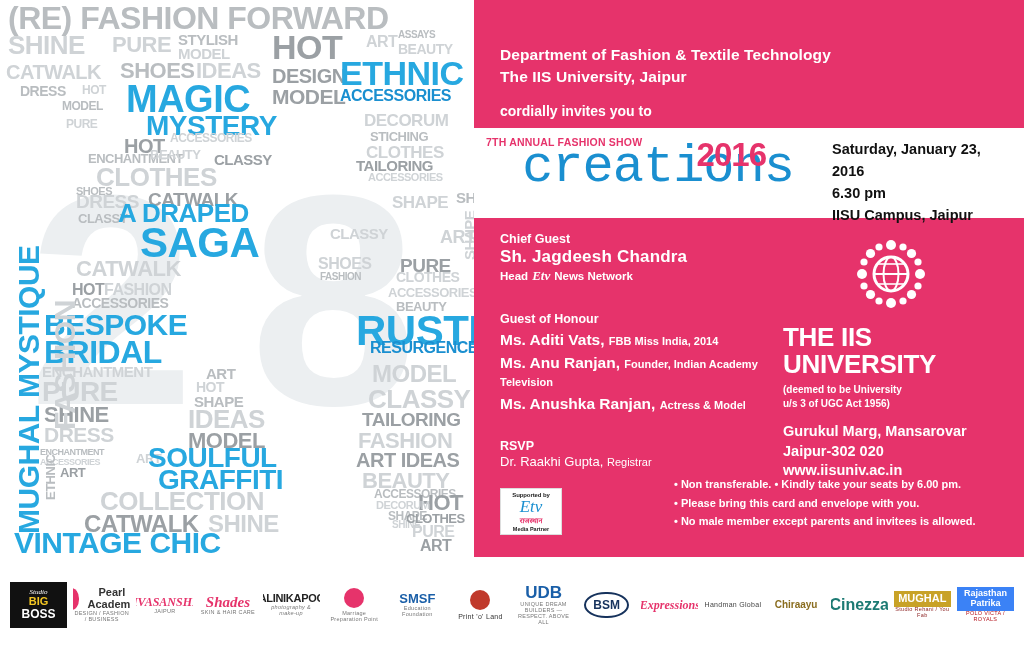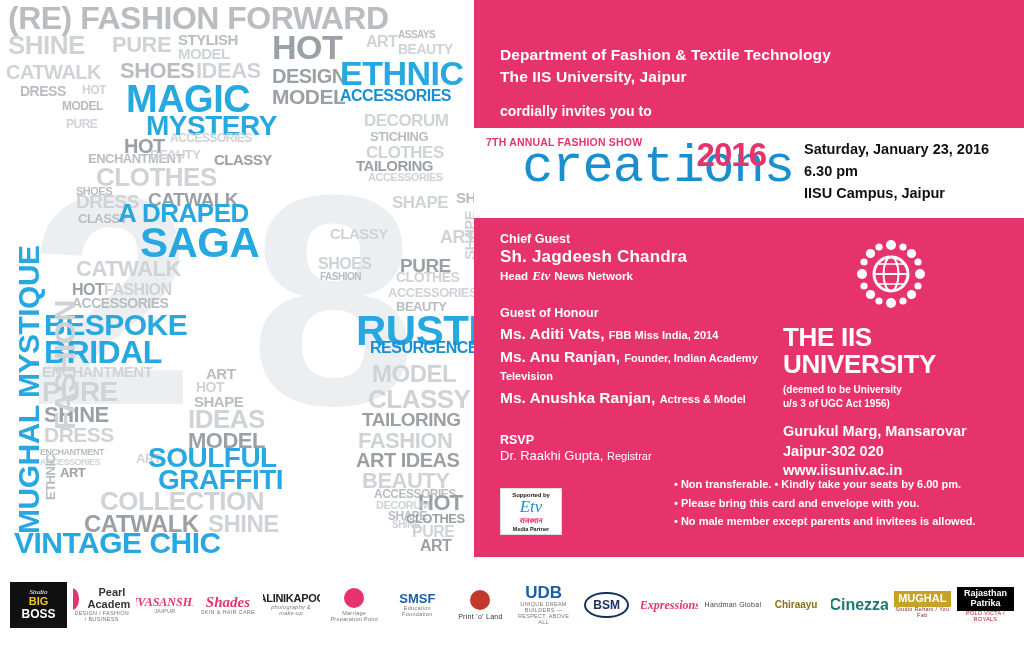--- a/index.html
+++ b/index.html
@@ -117,20 +117,21 @@
   }
   .band-right {
     flex: 1;
     padding: 10px 8px 0 10px;
     color: #111;
   }
   .band-right div {
     font-size: 14.5px;
     font-weight: bold;
     line-height: 1.52;
+    margin-left: 28px;
   }
 
   
   .guest-block {
     position: absolute;
     left: 26px; top: 232px;
     width: 310px;
   }
   .sm-label {
     font-size: 12.5px;
@@ -148,21 +149,21 @@
     margin-top: 1px;
     display: flex;
     align-items: center;
     gap: 4px;
   }
   .etv-inline {
     font-family: "Liberation Serif", serif;
     font-style: italic;
     font-size: 13px;
   }
-  .honour-block { margin-top: 22px; }
+  .honour-block { margin-top: 28px; }
   .honour-name {
     font-size: 15.5px;
     font-weight: bold;
     margin-top: 5px;
   }
   .honour-name small {
     font-size: 11px;
     font-weight: bold;
   }
   .rsvp-block { margin-top: 26px; }
@@ -571,18 +572,18 @@
     <div class="sponsor">
       <div class="sp-main" style="font-size:16px;color:#1c7a73;">Cinezza</div>
     </div>
 
     <div class="sponsor">
       <div class="sp-main" style="font-size:11px;color:#fff;background:#c8a227;padding:2px 6px;">MUGHAL</div>
       <div class="sp-sub" style="color:#8a1f1f;">Studio Rehani / You Fab</div>
     </div>
 
     <div class="sponsor">
-      <div class="sp-main" style="font-size:9px;color:#fff;background:#000000;padding:2px 5px;">Rajasthan Patrika</div>
+      <div class="sp-main" style="font-size:9px;color:#fff;background:#3b82f6;padding:2px 5px;">Rajasthan Patrika</div>
       <div class="sp-sub" style="color:#b5121b;">POLO VICTA / ROYALS</div>
     </div>
 
   </div>
 </div>
 
 </body></html>

